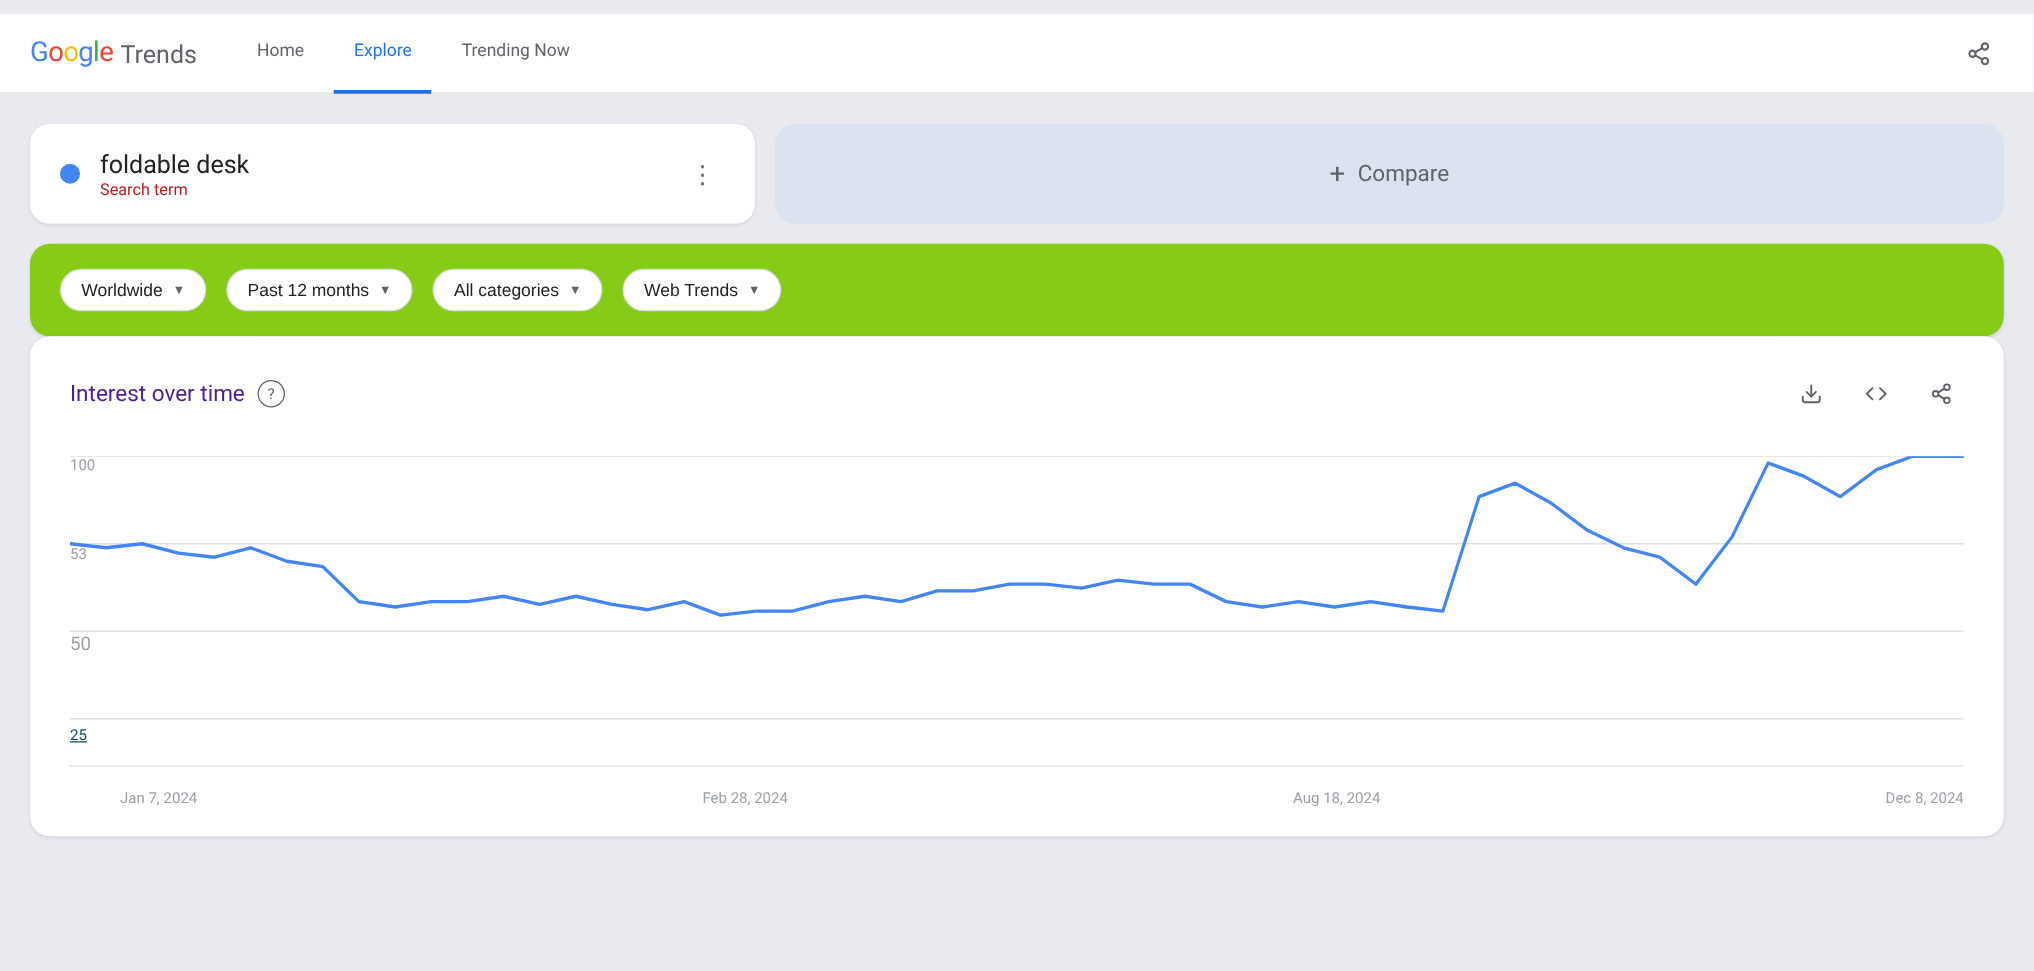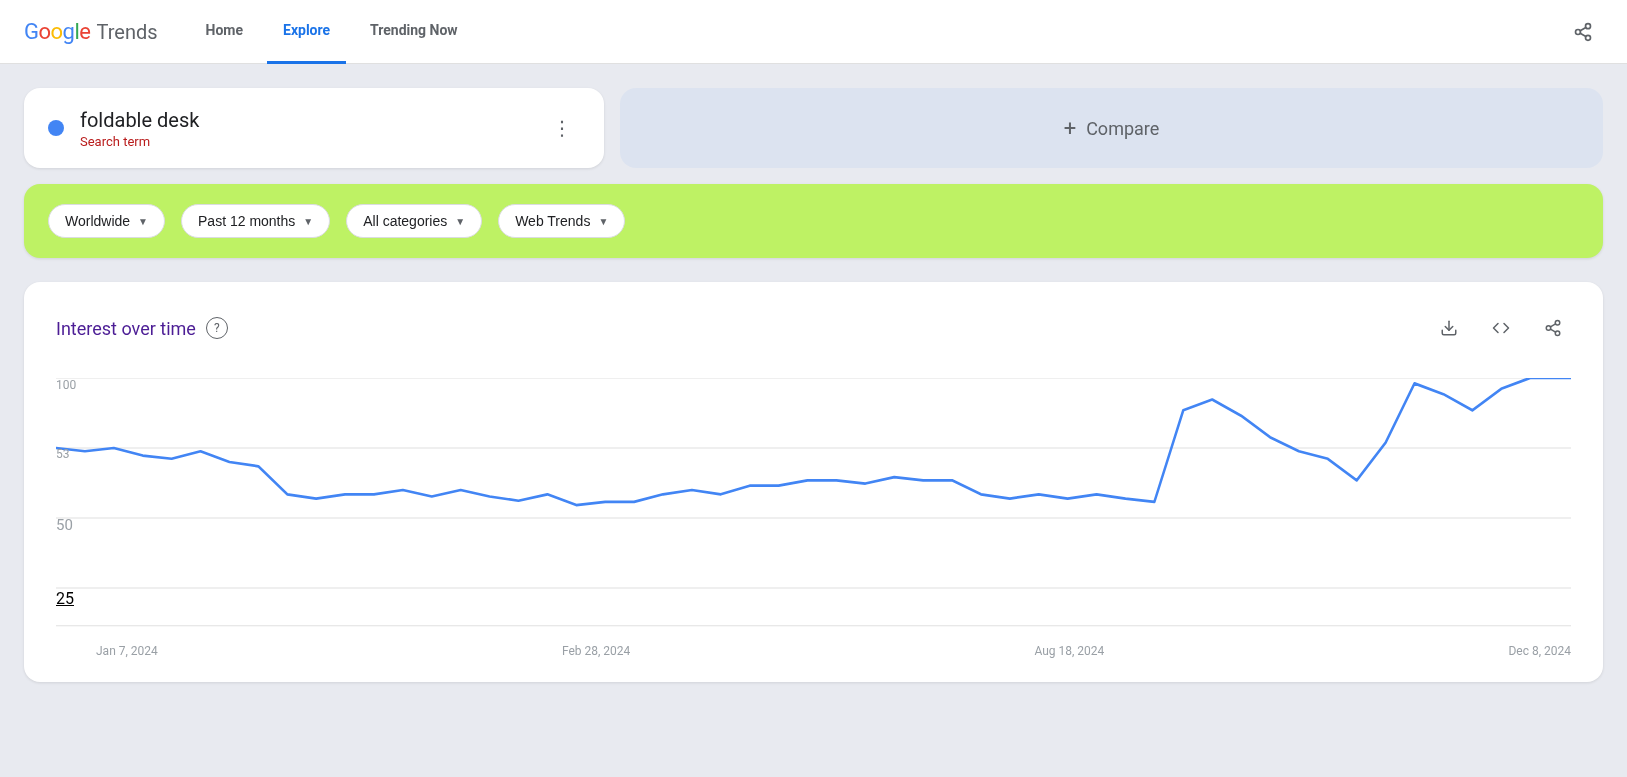--- a/index.html
+++ b/index.html
@@ -12,20 +12,21 @@
 
     
     .header {
       background: #fff;
       display: flex;
       align-items: center;
       padding: 16px 24px;
       height: 64px;
       border-bottom: 1px solid #e0e0e0;
       position: relative;
+      margin-top: 11px;
     }
     .logo {
       display: flex;
       align-items: center;
       gap: 6px;
       margin-right: 32px;
       flex-shrink: 0;
     }
     .logo-google {
       font-size: 22px;
@@ -50,21 +51,21 @@
     .nav-item {
       padding: 0 16px;
       height: 64px;
       display: flex;
       align-items: center;
       font-size: 14px;
       color: #5f6368;
       cursor: pointer;
       position: relative;
       text-decoration: none;
-      font-weight: 700;
+      font-weight: 400;
       border-bottom: 3px solid transparent;
     }
     .nav-item.active {
       color: #1a73e8;
       border-bottom: 3px solid #1a73e8;
     }
     .header-spacer { flex: 1; }
     .header-share {
       width: 40px;
       height: 40px;
@@ -149,27 +150,26 @@
       color: #5f6368;
       font-size: 18px;
     }
     .compare-plus {
       font-size: 22px;
       color: #5f6368;
     }
 
     
     .filters-card {
-      background: #bef264;
+      background: #84cc16;
       border-radius: 16px;
       padding: 20px 24px;
       display: flex;
       gap: 16px;
       box-shadow: 0 1px 3px rgba(0,0,0,0.1);
-      margin-bottom: 24px;
     }
     .filter-btn {
       border: 1px solid #dadce0;
       border-radius: 24px;
       padding: 8px 16px;
       font-size: 14px;
       color: #202124;
       cursor: pointer;
       display: flex;
       align-items: center;
@@ -419,21 +419,21 @@
             1479,0
             1520,0
           "></polyline>
       </svg>
 
       
       <div style="position:absolute; left:0; top:0; height:230px; display:flex; flex-direction:column; justify-content:space-between; width:36px;">
         <span class="y-label" style="font-size:12px;color:#9aa0a6;">100</span>
         <span class="y-label" style="font-size:12px;color:#9aa0a6;">53</span>
         <span class="y-label" style="font-size:15px;color:#9aa0a6;">50</span>
-        <span class="y-label" style="font-size:16px;color:#000000;text-decoration:underline;">25</span>
+        <span class="y-label" style="font-size:12px;color:#0c4a6e;text-decoration:underline;">25</span>
       </div>
 
       
       <div style="position:absolute; bottom:0; left:40px; right:0; display:flex; justify-content:space-between;">
         <span class="x-label" style="font-size:12px;color:#9aa0a6;">Jan 7, 2024</span>
         <span class="x-label" style="font-size:12px;color:#9aa0a6;">Feb 28, 2024</span>
         <span class="x-label" style="font-size:12px;color:#9aa0a6;">Aug 18, 2024</span>
         <span class="x-label" style="font-size:12px;color:#9aa0a6;">Dec 8, 2024</span>
       </div>
     </div>

